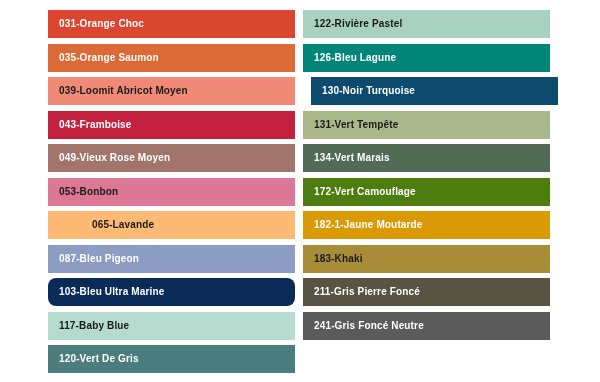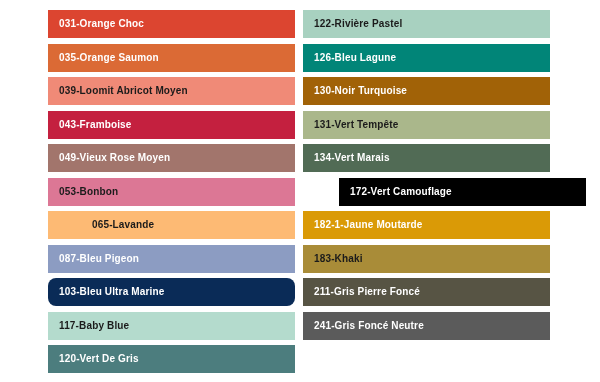--- a/index.html
+++ b/index.html
@@ -92,30 +92,30 @@
         <span class="swatch-label">120-Vert De Gris</span>
       </div>
     </div>
     <div class="swatch-column">
       <div class="swatch-row dark-text" style="background: rgb(168, 209, 192);">
         <span class="swatch-label">122-Rivière Pastel</span>
       </div>
       <div class="swatch-row light-text" style="background: rgb(1, 133, 120);">
         <span class="swatch-label">126-Bleu Lagune</span>
       </div>
-      <div class="swatch-row light-text" style="background: #a16207;">
+      <div class="swatch-row light-text" style="background: #0c4a6e; margin-left: 8px;">
         <span class="swatch-label">130-Noir Turquoise</span>
       </div>
       <div class="swatch-row dark-text" style="background: rgb(170, 183, 139);">
         <span class="swatch-label">131-Vert Tempête</span>
       </div>
       <div class="swatch-row light-text" style="background: rgb(81, 107, 85);">
         <span class="swatch-label">134-Vert Marais</span>
       </div>
-      <div class="swatch-row light-text" style="background: #000000; margin-left: 36px;">
+      <div class="swatch-row light-text" style="background: #4d7c0f;">
         <span class="swatch-label">172-Vert Camouflage</span>
       </div>
       <div class="swatch-row light-text" style="background: rgb(218, 154, 6);">
         <span class="swatch-label">182-1-Jaune Moutarde</span>
       </div>
       <div class="swatch-row dark-text" style="background: rgb(169, 140, 56);">
         <span class="swatch-label">183-Khaki</span>
       </div>
       <div class="swatch-row light-text" style="background: rgb(87, 84, 68);">
         <span class="swatch-label">211-Gris Pierre Foncé</span>

